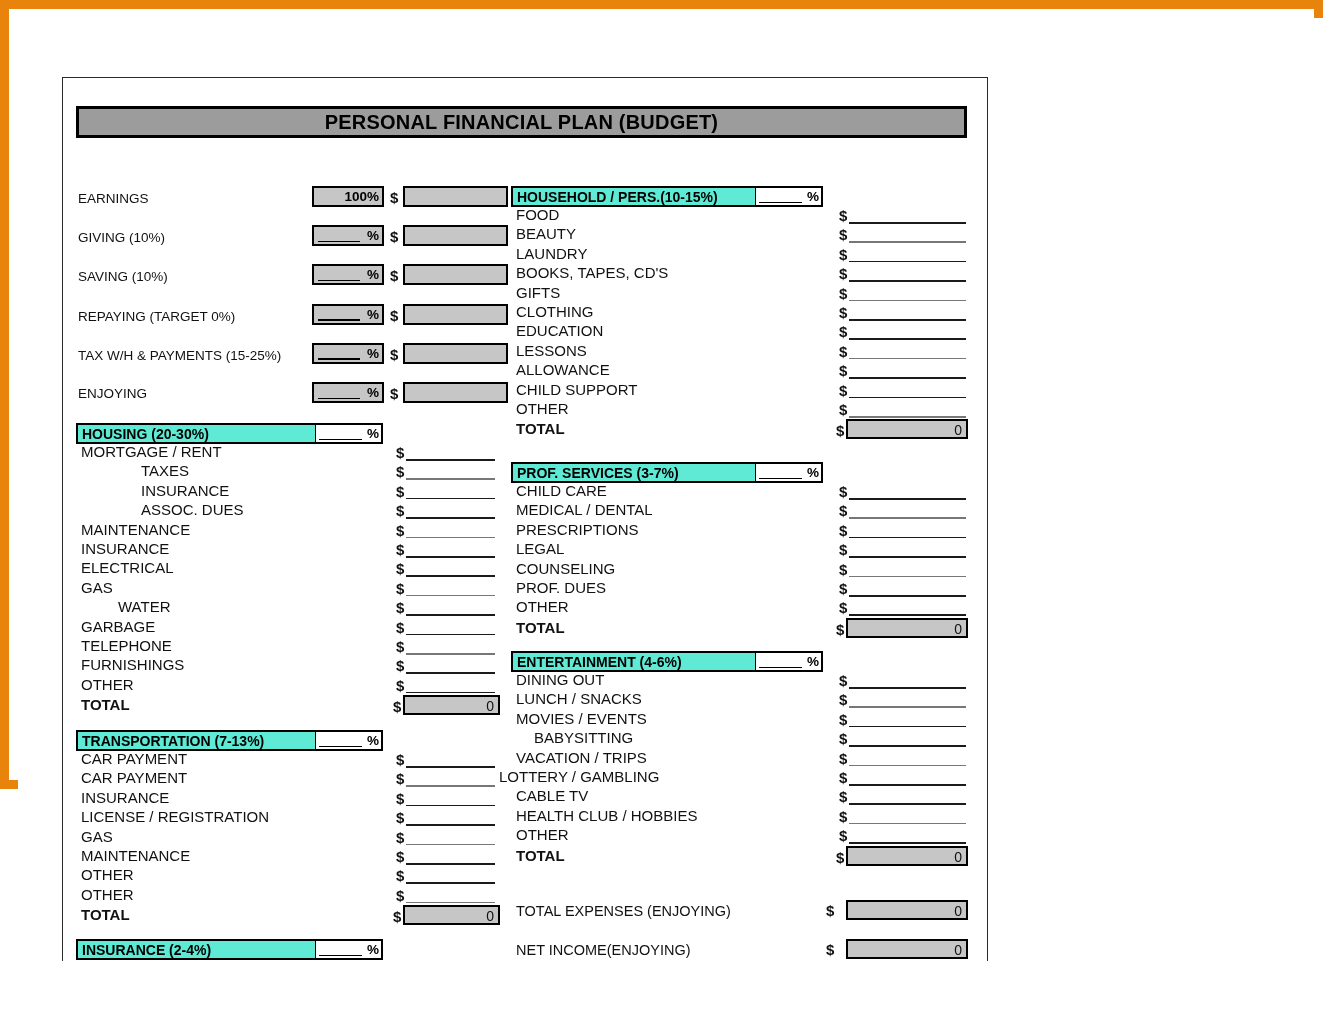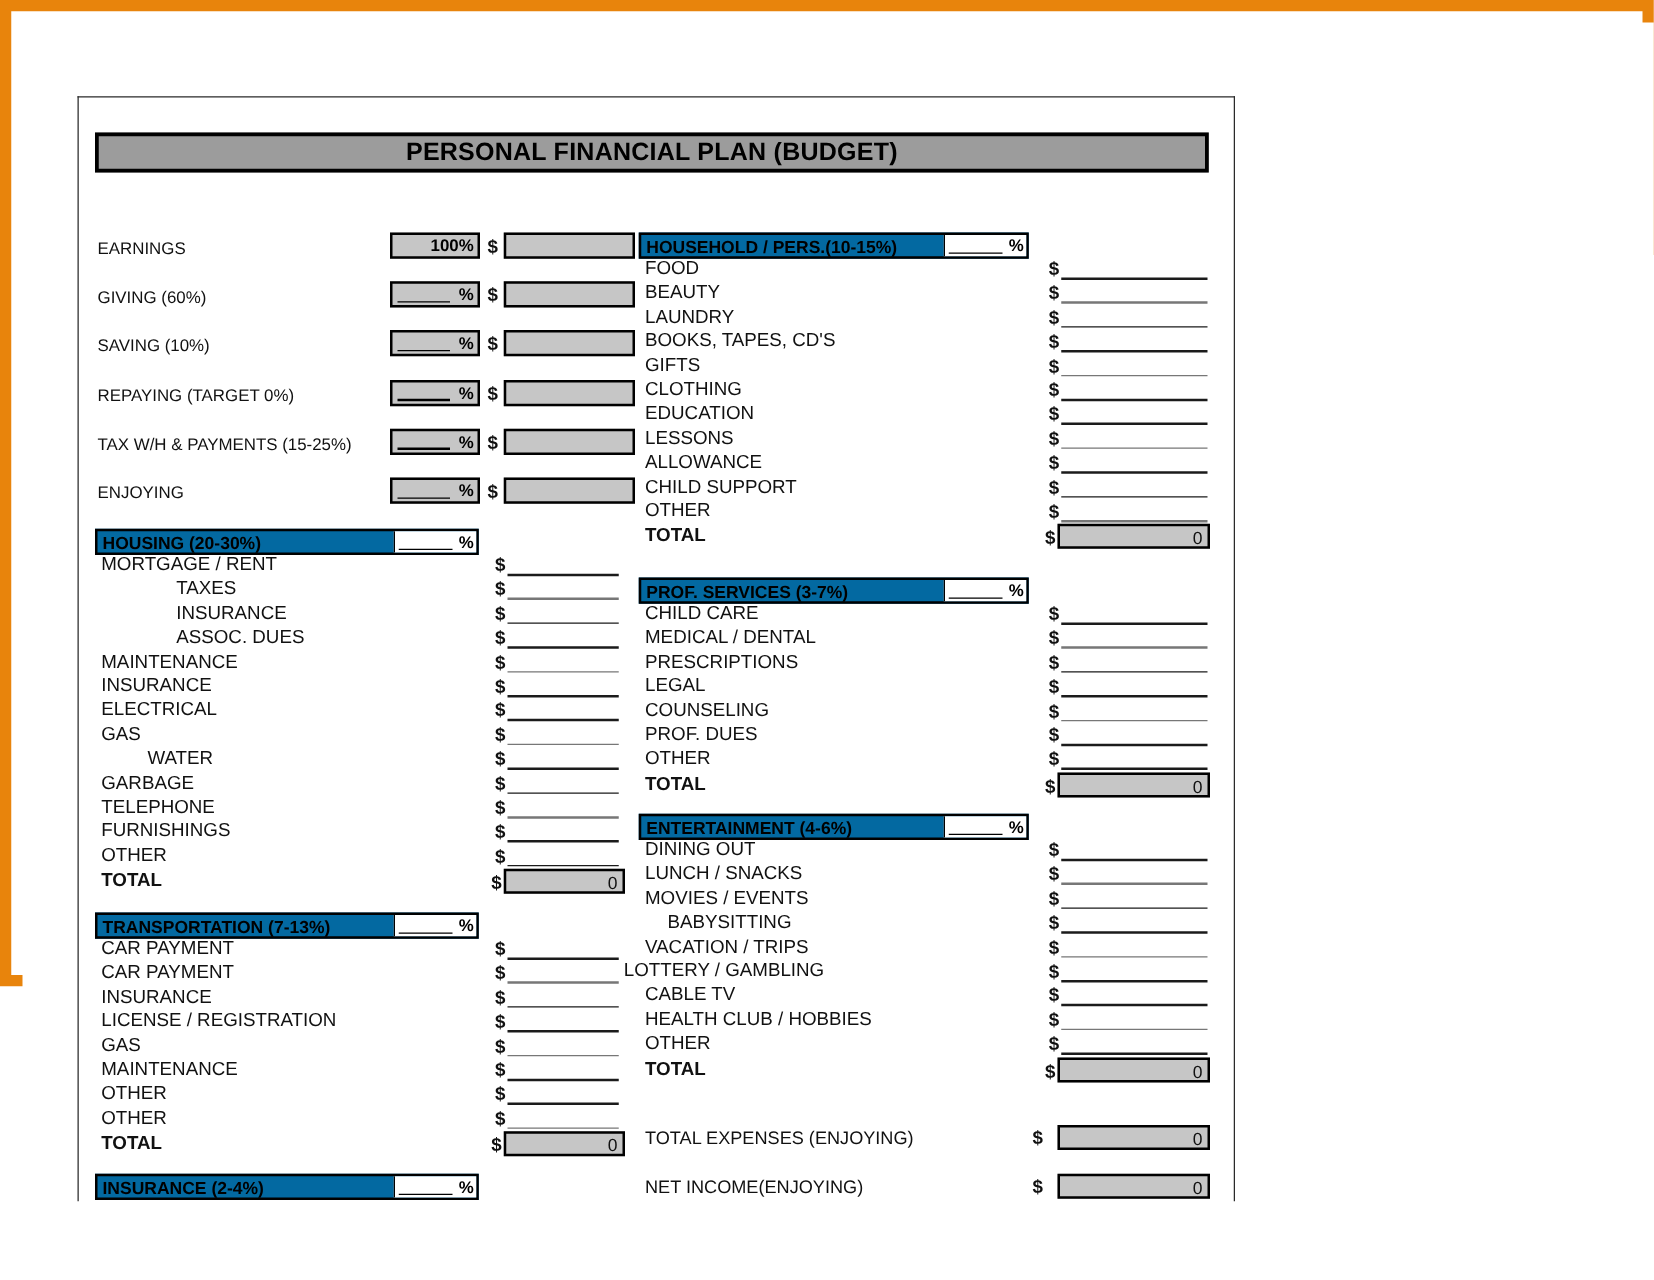--- a/index.html
+++ b/index.html
@@ -117,21 +117,21 @@
     background: #c6c6c6;
     border: 2.5px solid #000;
   }
 
   
   .sec-head {
     position: absolute;
     box-sizing: border-box;
     height: 21px;
     border: 2.5px solid #000;
-    background: #0369a1;
+    background: #5eead4;
     display: flex;
     align-items: stretch;
   }
   .sec-head .nm {
     flex: 1 1 auto;
     display: flex;
     align-items: center;
     padding-left: 4px;
     font-size: 14px;
     font-weight: bold;
@@ -194,21 +194,21 @@
           <span class="t">PERSONAL FINANCIAL PLAN (BUDGET)</span>
         </div>
 
         <div id="mount">
             <div class="lbl bold" style="left: 15px; top: 114px;">EARNINGS</div>
             <div class="pct-box" style="left: 249px; top: 108px;">
               <div class="pv">100%</div>
             </div>
             <div class="dollar-sym" style="left: 327px; top: 111px;">$</div>
             <div class="amt-box" style="left: 340px; top: 108px;"></div>
-            <div class="lbl bold" style="left: 15px; top: 153.2px;">GIVING (60%)</div>
+            <div class="lbl bold" style="left: 15px; top: 153.2px;">GIVING (10%)</div>
             <div class="pct-box" style="left: 249px; top: 147.2px;">
               <div class="pv">%</div>
               <div class="ul"></div>
             </div>
             <div class="dollar-sym" style="left: 327px; top: 150.2px;">$</div>
             <div class="amt-box" style="left: 340px; top: 147.2px;"></div>
             <div class="lbl bold" style="left: 15px; top: 192.4px;">SAVING (10%)</div>
             <div class="pct-box" style="left: 249px; top: 186.4px;">
               <div class="pv">%</div>
               <div class="ul"></div>

